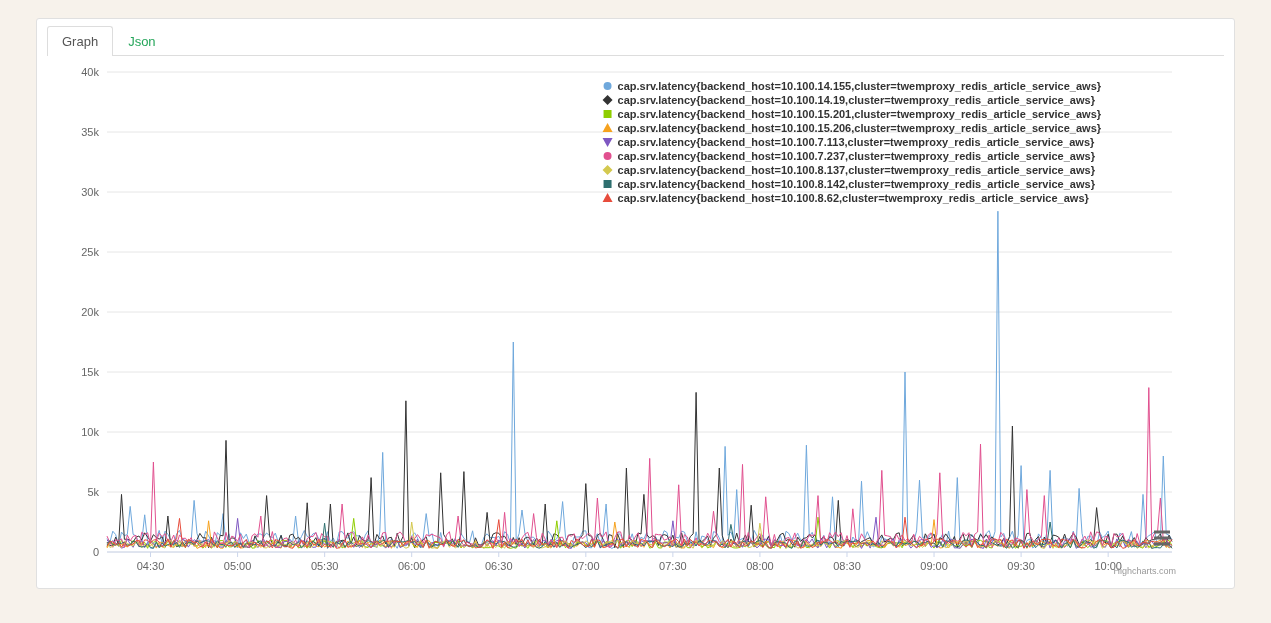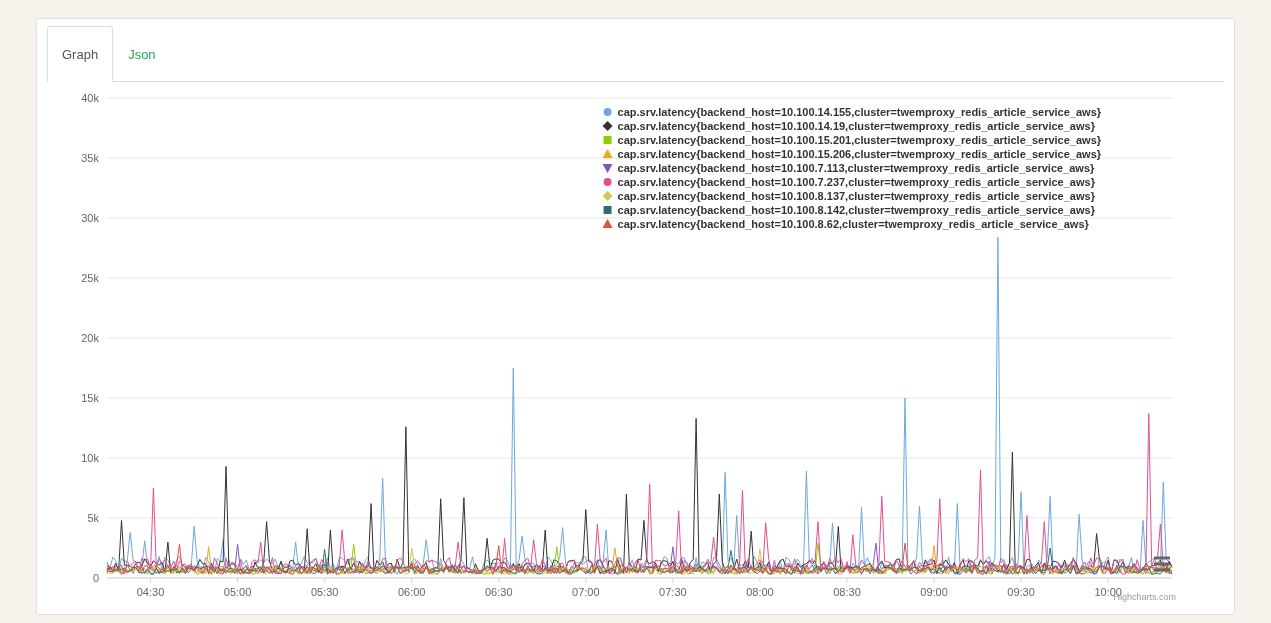--- a/index.html
+++ b/index.html
@@ -1,19 +1,19 @@
 <!DOCTYPE html>
 <html><head>
 <meta charset="utf-8">
 <style>
   html,body{margin:0;padding:0;background:#f7f2eb;font-family:"Lucida Grande","Lucida Sans Unicode",Arial,Helvetica,sans-serif;font-size:12px;color:#333;}
   .page{width:1271px;height:623px;position:relative;box-sizing:border-box;padding:18px 36px;}
   .panel{background:#fff;border:1px solid #e0e0e0;border-radius:3px;width:100%;box-sizing:border-box;padding:10px 10px 6px 10px;}
   .tabs{display:flex;align-items:flex-end;border-bottom:1px solid #ddd;margin:-4px 0 6px 0;}
-  .tab{padding:20px 14px;border:1px solid transparent;border-bottom:none;border-radius:3px 3px 0 0;font-size:13px;color:#26a65b;cursor:pointer;position:relative;top:1px;}
+  .tab{padding:7px 14px;border:1px solid transparent;border-bottom:none;border-radius:3px 3px 0 0;font-size:13px;color:#26a65b;cursor:pointer;position:relative;top:1px;}
   .tab.active{color:#555;border-color:#ddd;background:#fff;}
   .chart-wrap{position:relative;width:100%;height:520px;}
   svg{display:block;}
   .grid line{stroke:#e6e6e6;stroke-width:1;}
   .axis-line{stroke:#ccd6eb;stroke-width:1;}
   .legend-item text{font-size:11px;fill:#333;font-weight:bold;}
   .credits{font-size:9px;fill:#999;}
   .menu-btn{cursor:pointer;}
   .series path{fill:none;stroke-width:1;stroke-linejoin:round;}
 </style>

